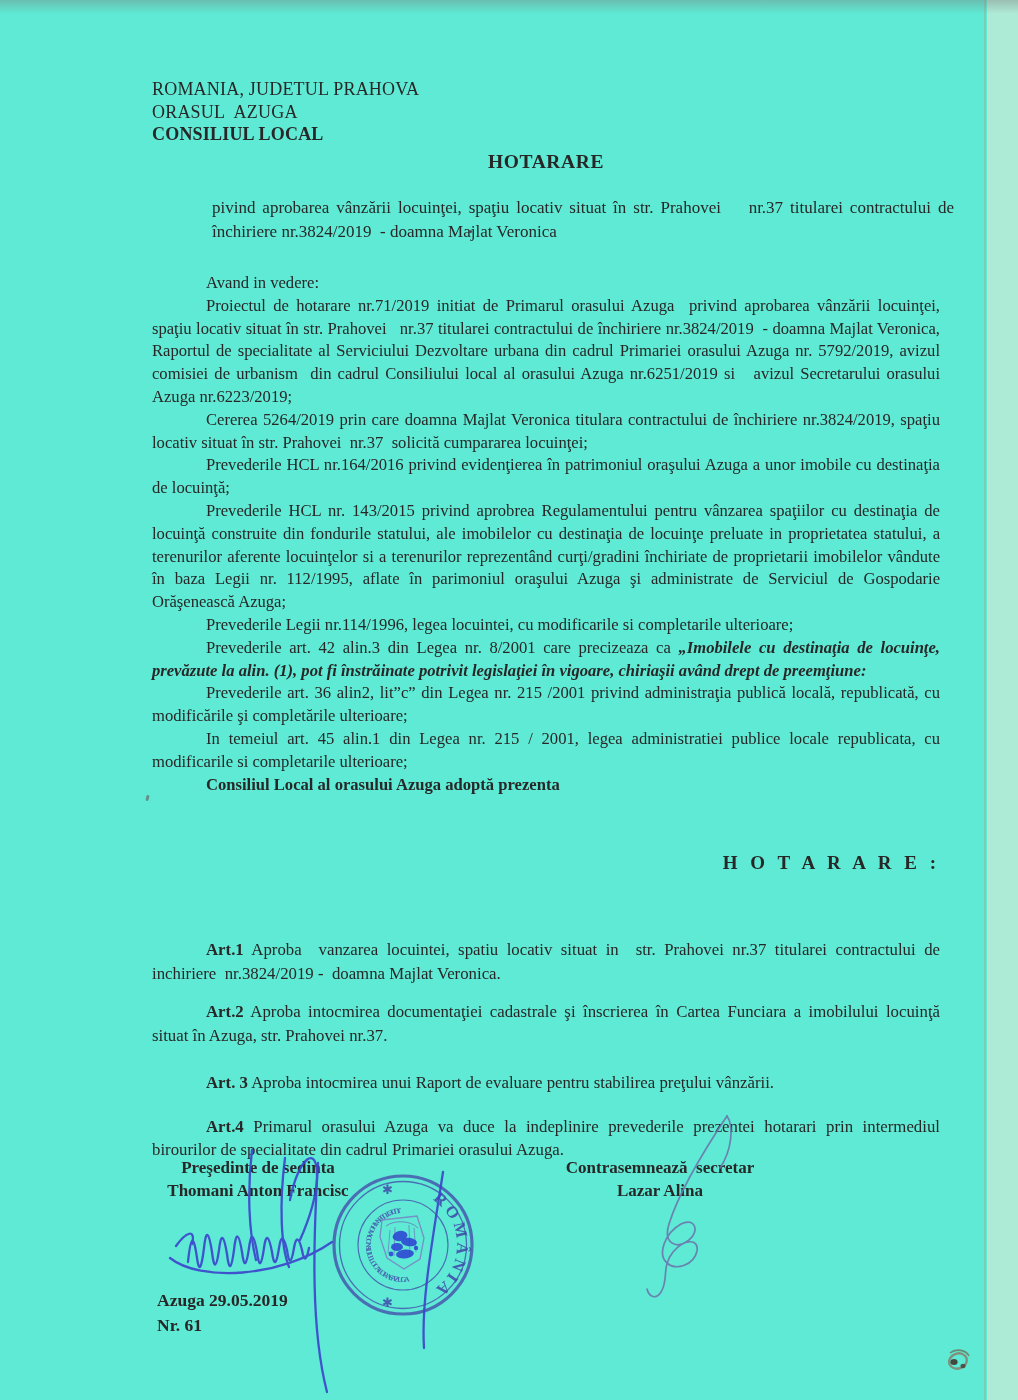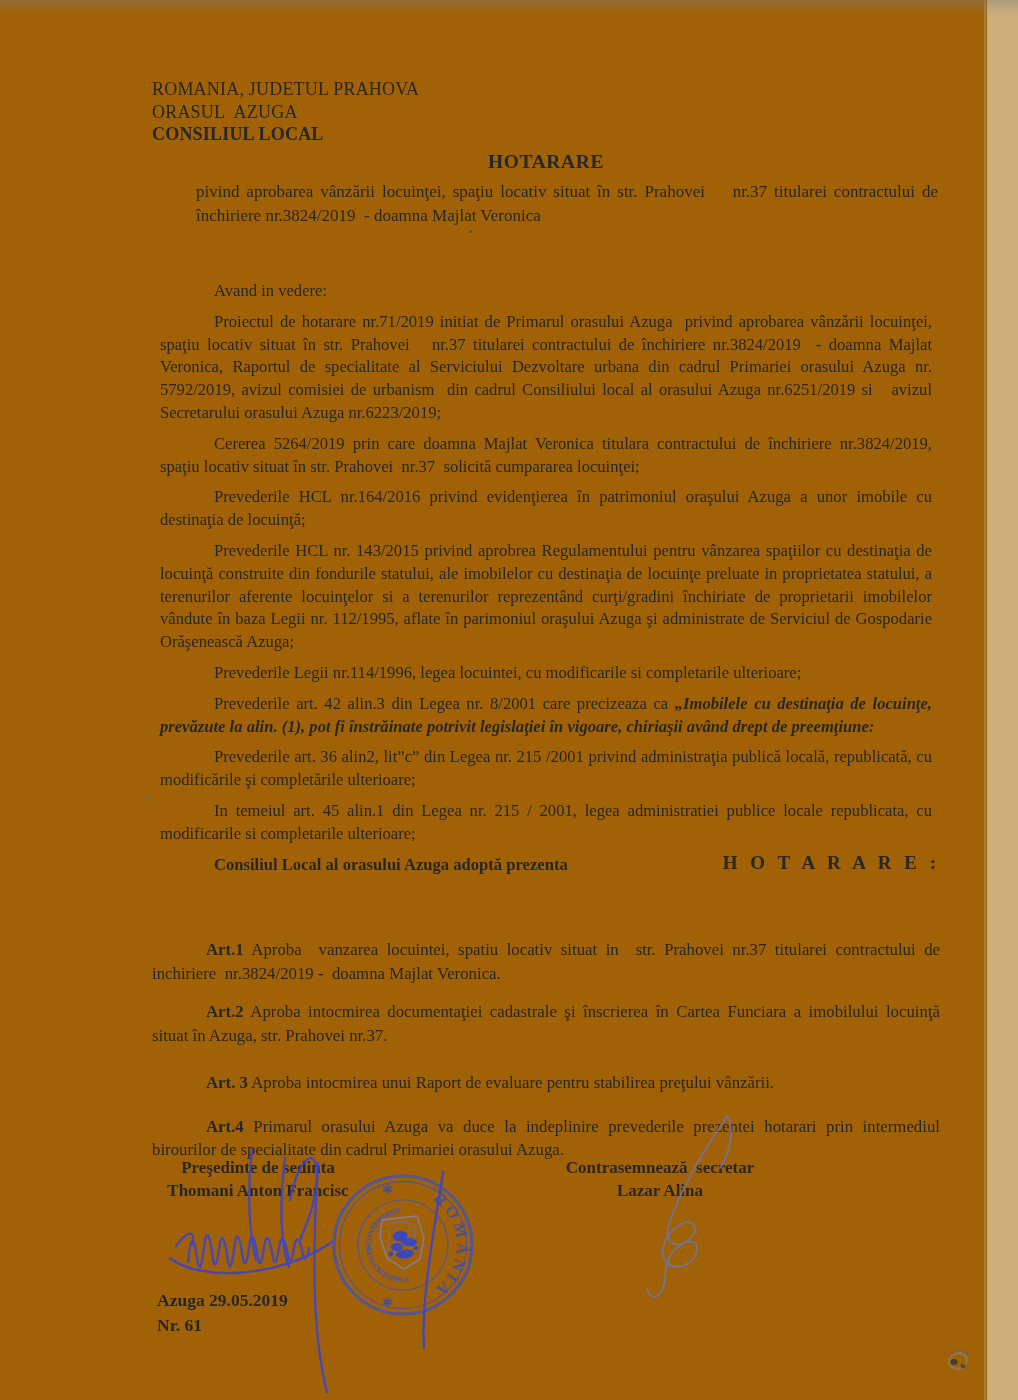--- a/index.html
+++ b/index.html
@@ -1,37 +1,37 @@
 <!DOCTYPE html>
 <html><head>
 <meta charset="utf-8">
 <style>
   html,body{margin:0;padding:0;background:#e8e8e8;}
   .page{
     position:relative;width:1018px;height:1400px;margin:0 auto;
-    background:#a16207;overflow:hidden;
+    background:#5eead4;overflow:hidden;
     font-family:"Liberation Serif","DejaVu Serif",serif;
     color:#272727;
   }
   .edge-top{position:absolute;top:0;left:0;right:0;height:14px;
     background:linear-gradient(to bottom,rgba(125,125,122,.40),rgba(125,125,122,0));}
   .edge-strip{position:absolute;top:0;bottom:0;left:987px;right:0;background:rgba(241,235,216,.55);}
   .edge-line{position:absolute;top:0;bottom:0;left:984px;width:2px;background:rgba(172,162,132,.42);}
 
   .doc-header{position:absolute;left:152px;top:78px;font-size:18px;line-height:22.5px;letter-spacing:.2px;}
   .doc-header .b3{font-weight:bold;}
 
   .title{position:absolute;left:152px;top:151px;width:788px;text-align:center;
     font-weight:bold;font-size:19.5px;letter-spacing:.6px;}
-  .subtitle{position:absolute;left:196px;top:180px;width:742px;margin:0;
+  .subtitle{position:absolute;left:196px;top:180px;width:742px;margin:16px;
     font-size:17px;line-height:24px;text-align:justify;}
 
   .body{position:absolute;left:152px;top:272px;width:788px;
     font-size:16.6px;line-height:22.8px;text-align:justify;}
-  .body p{margin:8px;text-indent:54px;}
+  .body p{margin:0;text-indent:54px;}
   .bi{font-weight:bold;font-style:italic;font-family:Liberation Serif, serif;}
   .adopt{font-weight:bold;}
 
   .decision{position:absolute;left:152px;top:852px;width:788px;text-align:right;
     font-weight:bold;font-size:19px;letter-spacing:4px;}
 
   .articles{position:absolute;left:152px;top:902px;width:788px;
     font-size:16.8px;line-height:23.5px;text-align:justify;margin-top:36px;}
   .articles p{margin:0;text-indent:54px;}
   .articles .lbl{font-weight:bold;}

